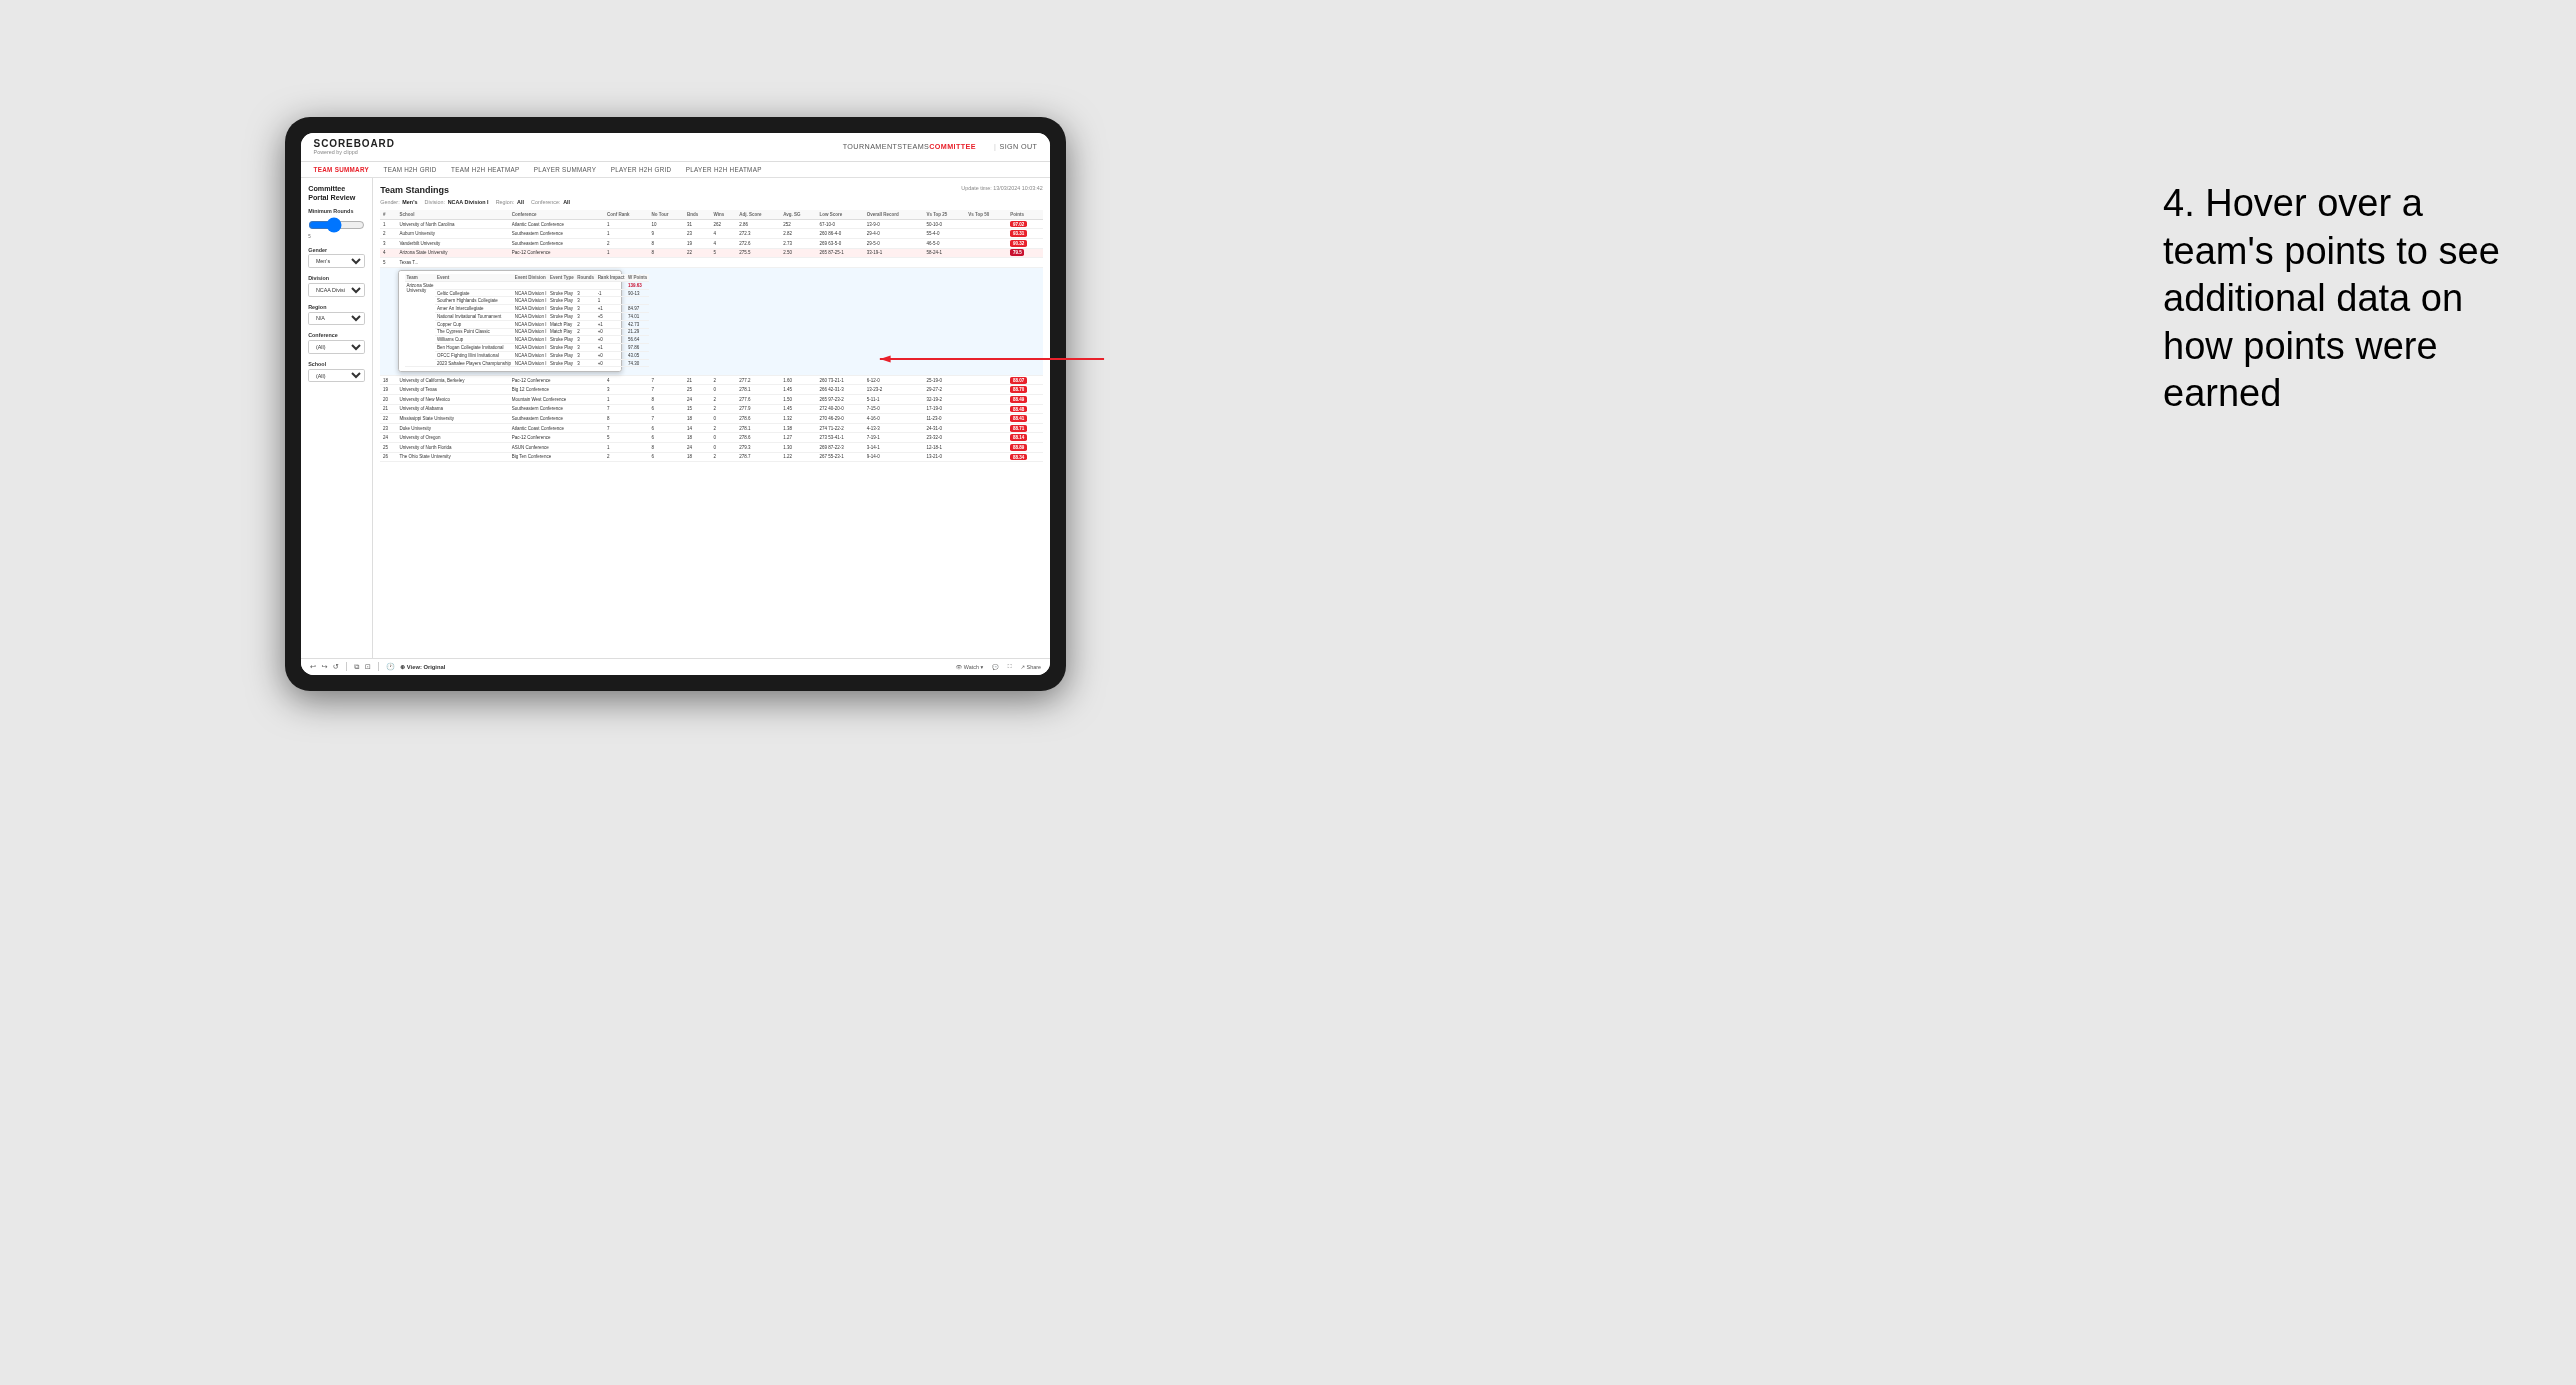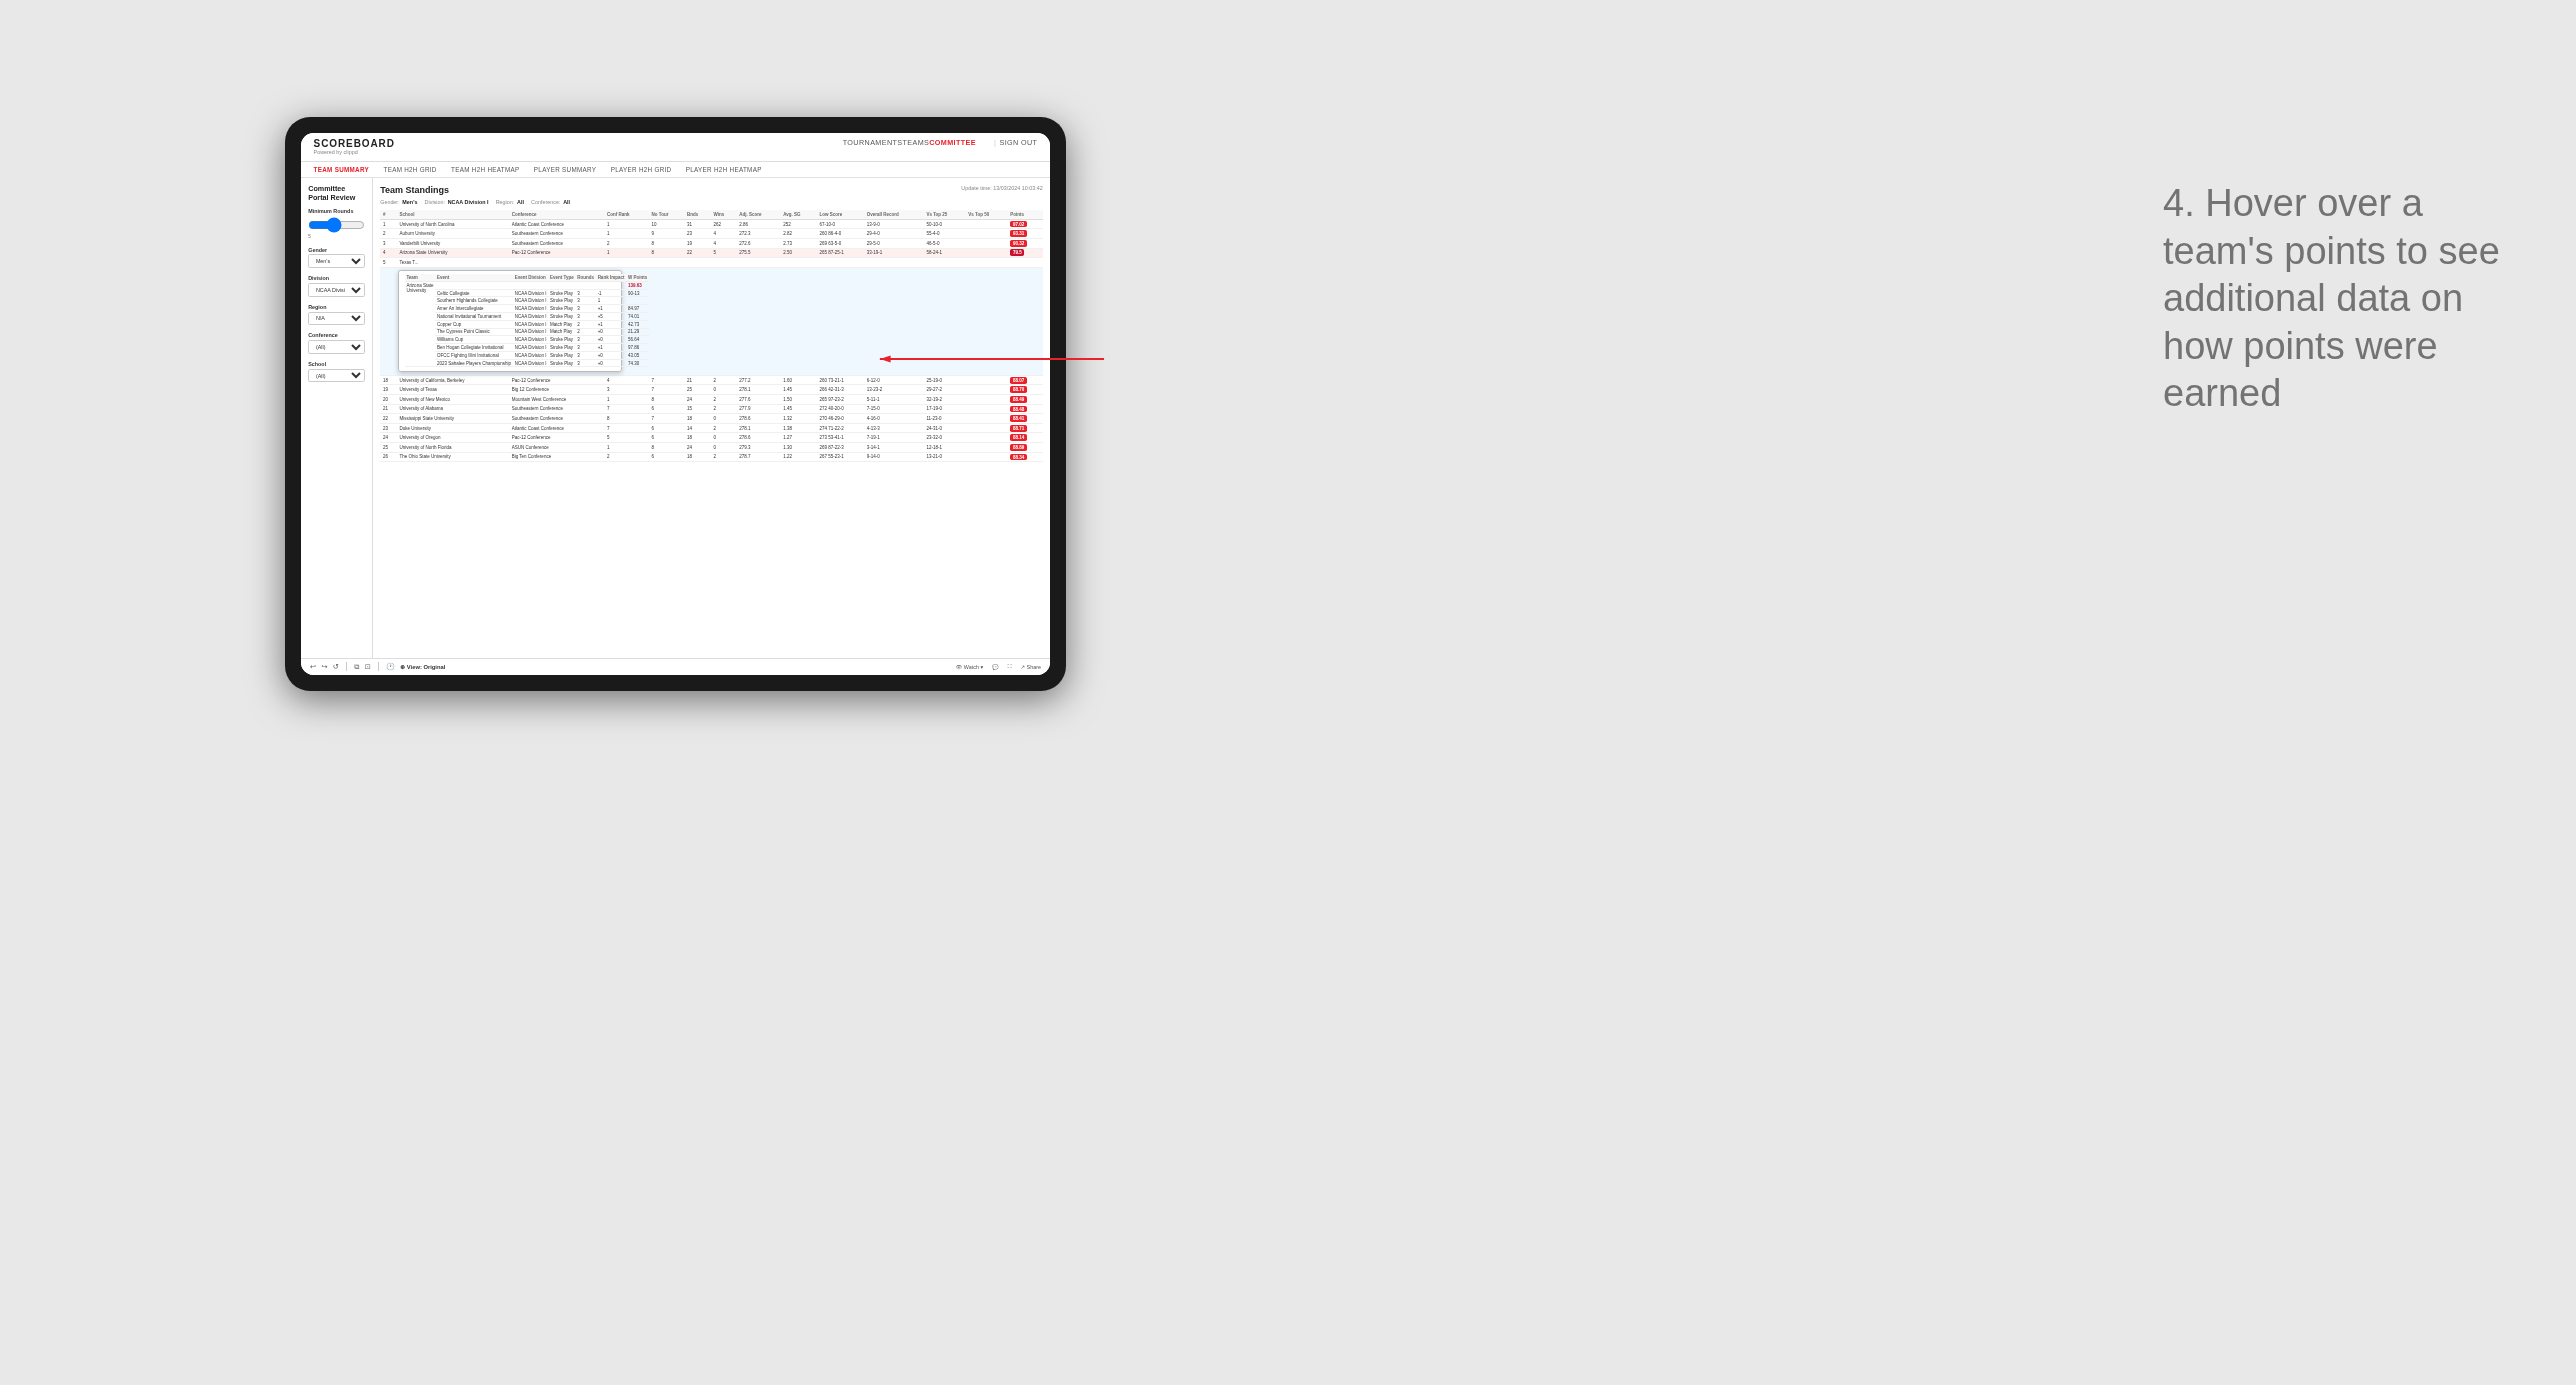--- a/index.html
+++ b/index.html
@@ -34,21 +34,21 @@
       display: flex;
       flex-direction: column;
     }
 
     
     .app-header {
       background: #fff;
       border-bottom: 0.9px solid #ddd;
       padding: 5.4px 12.6px;
       display: flex;
-      align-items: flex-start;
+      align-items: center;
       justify-content: space-between;
       flex-shrink: 0;
     }
 
     .logo-area {
       display: flex;
       flex-direction: column;
     }
 
     .logo-text {
@@ -830,16 +830,16 @@
 
 <svg class="red-arrow" style="position:absolute;left:835px;top:323px;width:287px;height:72px;overflow:visible;" viewBox="0 0 320 80">
   <defs>
     <marker id="arrowhead" markerWidth="6" markerHeight="4" refX="6" refY="2" orient="auto">
       <polygon points="0 0, 6 2, 0 4" fill="#e8212b"></polygon>
     </marker>
   </defs>
   <path d="M300,40 L50,40" stroke="#e8212b" stroke-width="2" fill="none" marker-end="url(#arrowhead)"></path>
 </svg>
 
-<div class="annotation-text" style="position:absolute;right:72px;top:180px;width:341px;font-size:38px;line-height:1.25;color:#737373;font-family:Arial,sans-serif;">
+<div class="annotation-text" style="position:absolute;right:72px;top:180px;width:341px;font-size:38px;line-height:1.25;color:#000000;font-family:Arial,sans-serif;">
   <span>4. Hover over a team's points to see additional data on how points were earned</span>
 </div>
 
 
 </body></html>

